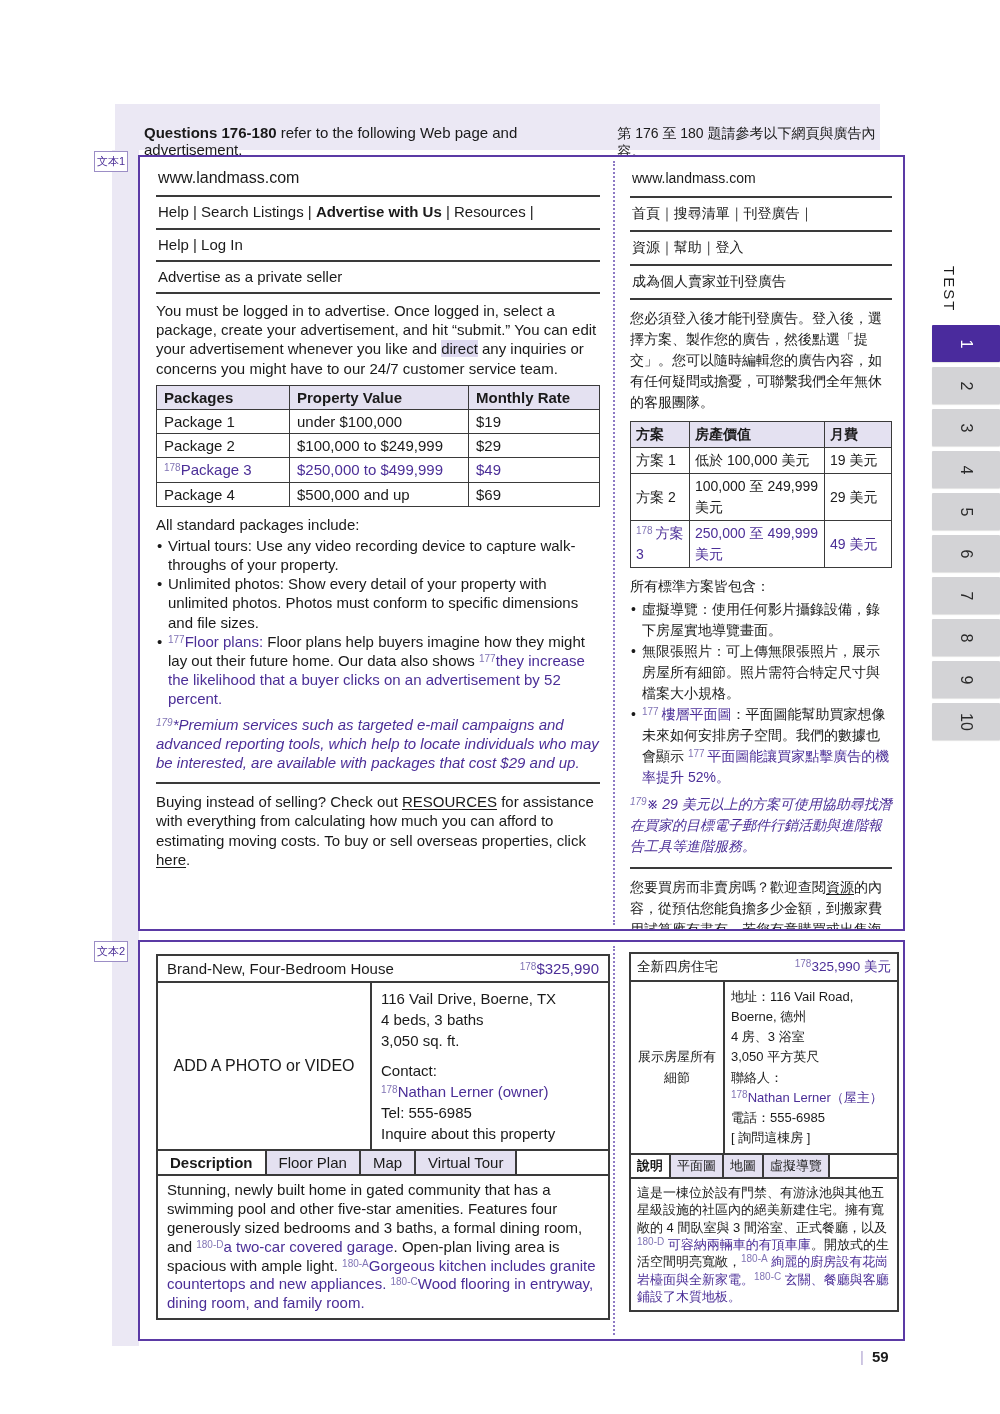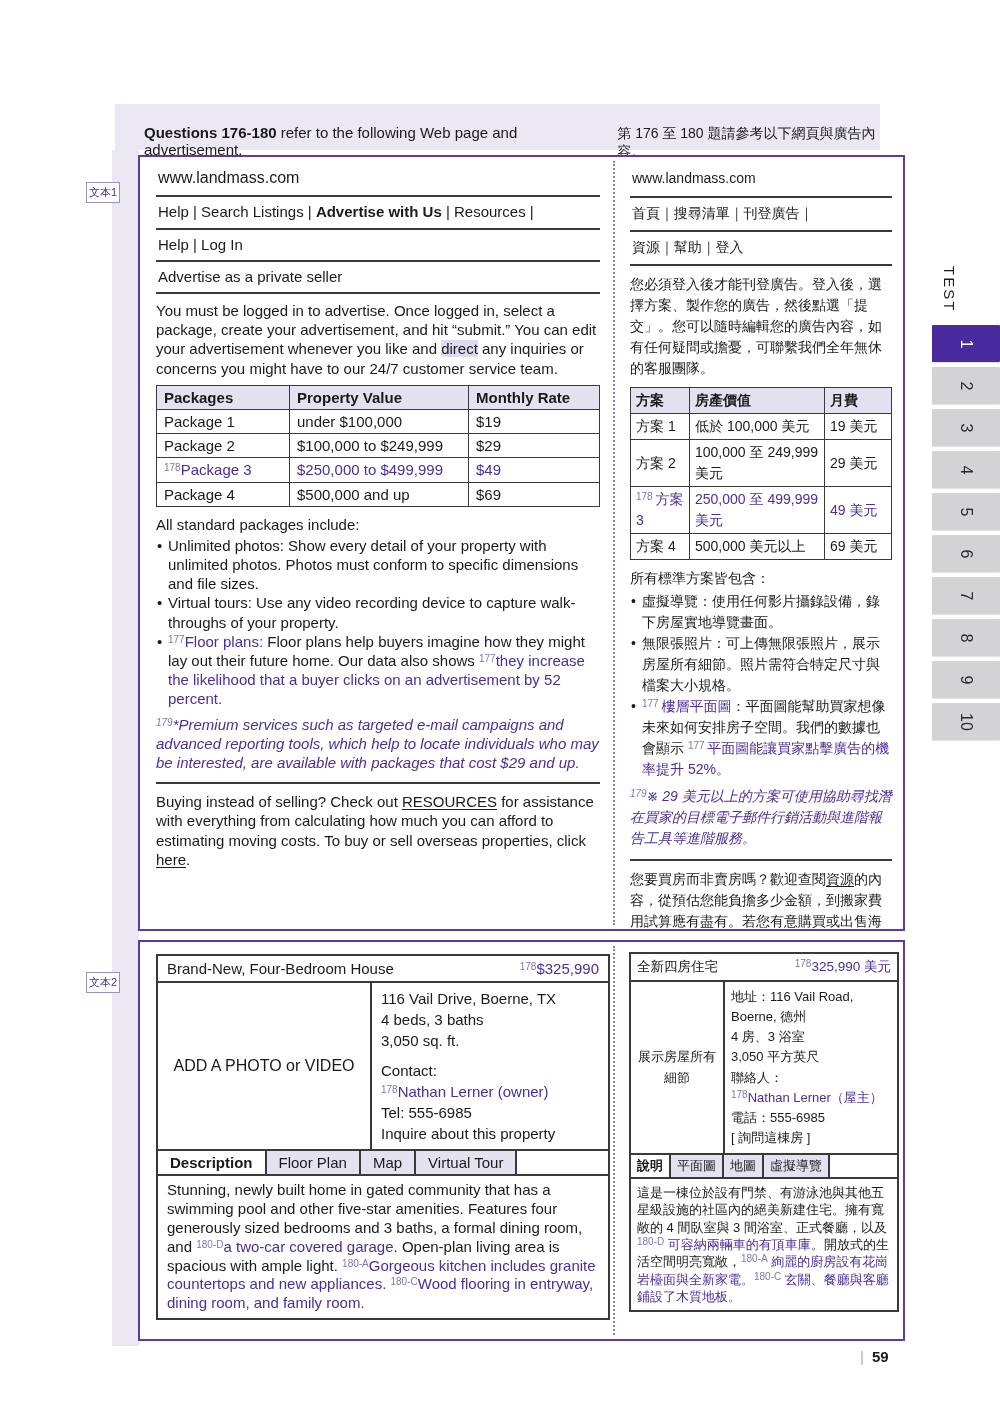--- a/index.html
+++ b/index.html
@@ -2,22 +2,22 @@
 <html><head>
 <meta charset="utf-8">
 <style>
   html,body{margin:0;padding:0;background:#fff;}
   #page{position:relative;width:1000px;height:1414px;background:#fff;overflow:hidden;
         font-family:"Liberation Sans","DejaVu Sans",sans-serif;color:#1a1a1a;}
   .band{position:absolute;left:115px;top:104px;width:765px;height:46px;background:#ebe8f4;}
   .strip{position:absolute;left:112px;top:150px;width:27px;height:1196px;background:#ebe8f4;}
   .header-row{position:absolute;left:144px;top:124px;width:758px;display:flex;justify-content:space-between;align-items:baseline;font-size:15px;}
   .header-zh{font-size:14px;}
-  .tag-label{position:absolute;left:86px;width:34px;text-align:center;background:#fff;border:1px solid #9c8ec6;
-             color:#4b2e97;font-size:11px;padding:2px 0;box-sizing:border-box;margin-top:31px;}
+  .tag-label{position:absolute;left:94px;width:34px;text-align:center;background:#fff;border:1px solid #9c8ec6;
+             color:#4b2e97;font-size:11px;padding:2px 0;box-sizing:border-box;}
   .box{position:absolute;left:138px;width:767px;border:2px solid #5b3aa5;background:#fff;box-sizing:border-box;overflow:hidden;}
   #box1{top:155px;height:776px;}
   #box2{top:940px;height:401px;}
   .vdiv{position:absolute;left:473px;top:4px;bottom:4px;border-left:2px dotted #8d79c4;}
   .col-en{position:absolute;left:16px;top:6px;width:444px;font-size:15px;line-height:1.28;}
   .col-zh{position:absolute;left:490px;top:6px;width:262px;font-size:14px;line-height:1.5;}
   .rule{border-bottom:2px solid #3a3a3a;}
   .url-line{font-size:16px;padding:5px 2px 7px;}
   .col-zh .url-line{font-size:14px;}
   .nav-line{padding:5px 2px 6px;}
@@ -119,33 +119,34 @@
           </tr>
           <tr>
             <td><span>Package 4</span></td>
             <td><span>$500,000 and up</span></td>
             <td><span>$69</span></td>
           </tr>
         </tbody>
       </table>
       <div>All standard packages include:</div>
       <ul class="blt">
+        <li><span>Virtual tours: Use any video recording device to capture walk-throughs of your property.</span></li>
         <li><span>Unlimited photos: Show every detail of your property with unlimited photos. Photos must conform to specific dimensions and file sizes.</span></li>
-        <li><span>Virtual tours: Use any video recording device to capture walk-throughs of your property.</span></li>
         <li><span class="seg-s">177</span><span class="seg-p">Floor plans:</span><span> Floor plans help buyers imagine how they might lay out their future home. Our data also shows </span><span class="seg-s">177</span><span class="seg-p">they increase the likelihood that a buyer clicks on an advertisement by 52 percent.</span></li>
       </ul>
       <div class="premium"><span class="seg-s">179</span><span>*Premium services such as targeted e-mail campaigns and advanced reporting tools, which help to locate individuals who may be interested, are available with packages that cost $29 and up.</span></div>
       <div class="sep"></div>
       <div class="para"><span>Buying instead of selling? Check out </span><span class="seg-u">RESOURCES</span><span> for assistance with everything from calculating how much you can afford to estimating moving costs. To buy or sell overseas properties, click </span><span class="seg-u">here</span><span>.</span></div>
     </div>
 
     <div class="col-zh">
       <div class="url-line rule">www.landmass.com</div>
       <div class="nav-line rule"><span>首頁｜搜尋清單｜刊登廣告｜</span></div>
       <div class="nav-line rule">資源｜幫助｜登入</div>
+      <div class="nav-line rule">成為個人賣家並刊登廣告</div>
       <div class="para"><span>您必須登入後才能刊登廣告。登入後，選擇方案、製作您的廣告，然後點選「提交」。您可以隨時編輯您的廣告內容，如有任何疑問或擔憂，可聯繫我們全年無休的客服團隊。</span></div>
       <table class="pkg">
         <thead>
           <tr>
             <th style="width:48px;">方案</th>
             <th>房產價值</th>
             <th style="width:56px;">月費</th>
           </tr>
         </thead>
         <tbody>
@@ -156,25 +157,20 @@
           </tr>
           <tr>
             <td><span>方案 2</span></td>
             <td><span>100,000 至 249,999 美元</span></td>
             <td><span>29 美元</span></td>
           </tr>
           <tr>
             <td><span class="seg-s">178 </span><span class="seg-p">方案 3</span></td>
             <td><span class="seg-p">250,000 至 499,999 美元</span></td>
             <td><span class="seg-p">49 美元</span></td>
-          </tr>
-          <tr>
-            <td><span>方案 4</span></td>
-            <td><span>500,000 美元以上</span></td>
-            <td><span>69 美元</span></td>
           </tr>
         </tbody>
       </table>
       <div>所有標準方案皆包含：</div>
       <ul class="blt">
         <li><span>虛擬導覽：使用任何影片攝錄設備，錄下房屋實地導覽畫面。</span></li>
         <li><span>無限張照片：可上傳無限張照片，展示房屋所有細節。照片需符合特定尺寸與檔案大小規格。</span></li>
         <li><span class="seg-s">177 </span><span class="seg-p">樓層平面圖</span><span>：平面圖能幫助買家想像未來如何安排房子空間。我們的數據也會顯示 </span><span class="seg-s">177 </span><span class="seg-p">平面圖能讓買家點擊廣告的機率提升 52%。</span></li>
       </ul>
       <div class="premium"><span class="seg-s">179</span><span>※ 29 美元以上的方案可使用協助尋找潛在買家的目標電子郵件行銷活動與進階報告工具等進階服務。</span></div>

